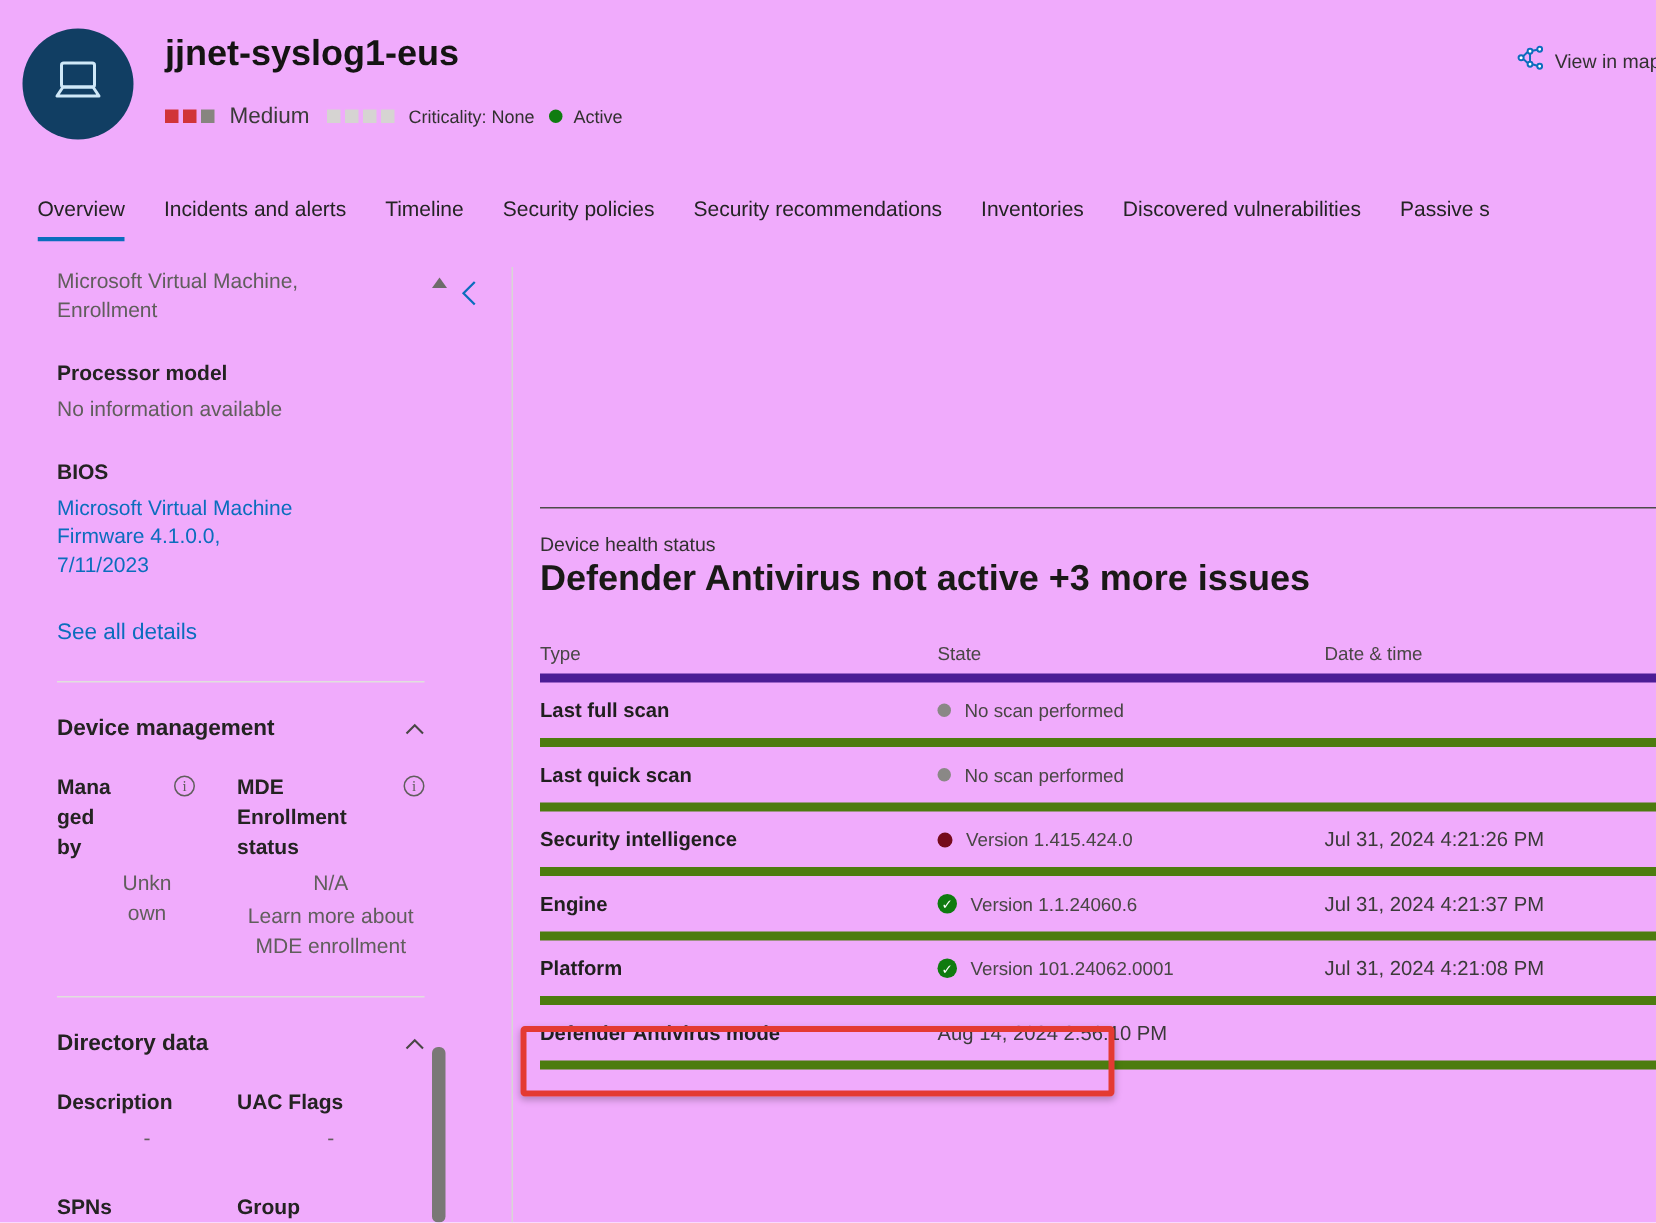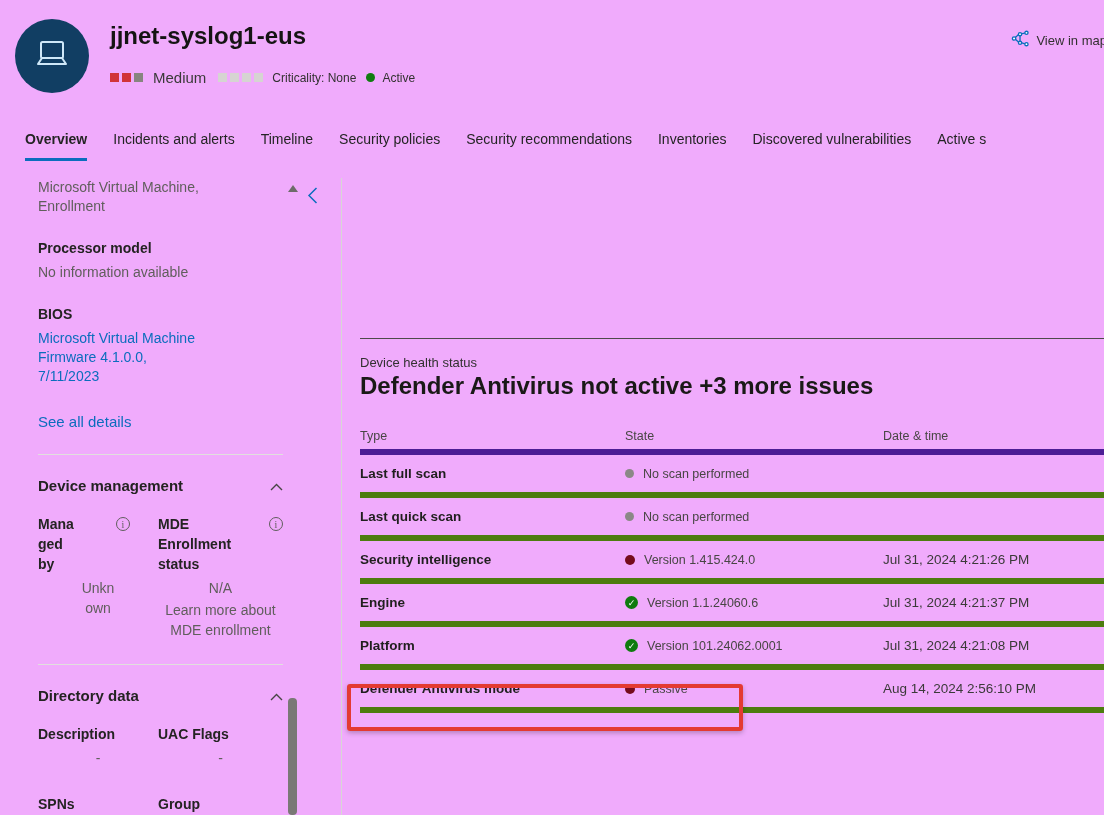--- a/index.html
+++ b/index.html
@@ -20,21 +20,21 @@
   .crit-label { font-size:12px; color:#323130; margin:0 10px 0 6px; }
   .dot-green { width:9px; height:9px; border-radius:50%; background:#107c10; margin-right:7px; }
   .active-label { font-size:12px; color:#323130; }
   .view-map { position:absolute; top:30px; right:-3px; display:flex; align-items:center; gap:6px;
     font-size:13px; color:#323130; cursor:default; white-space:nowrap; }
 
   
   .tabs { position:absolute; left:25px; top:131px; display:flex; gap:26px; font-size:14px;
     color:#242424; white-space:nowrap; width:1090px; overflow:hidden; }
   .tab { padding-bottom:11px; border-bottom:3px solid transparent; cursor:pointer; }
-  .tab.active { font-weight:bold; border-bottom-color:#0b6dbd; }
+  .tab.active { font-weight:normal; border-bottom-color:#0b6dbd; }
 
   
   .sidebar { position:absolute; left:0; top:170px; width:300px; height:645px; padding-left:38px; padding-right:17px; }
   .pre { white-space:pre-line; }
   .muted { color:#605e5c; font-size:14px; line-height:19px; }
   .side-top { margin-top:8px; }
   .prop-label { margin-top:24px; font-weight:bold; color:#242322; font-size:14px; }
   .prop-value { margin-top:7px; color:#605e5c; font-size:14px; line-height:19px; }
   .link { color:#0b6dbd; cursor:pointer; }
   .bios-link { margin-top:7px; font-size:14px; line-height:19px; }
@@ -129,21 +129,21 @@
   </div>
 
   <div class="tabs">
       <div class="tab active">Overview</div>
       <div class="tab">Incidents and alerts</div>
       <div class="tab">Timeline</div>
       <div class="tab">Security policies</div>
       <div class="tab">Security recommendations</div>
       <div class="tab">Inventories</div>
       <div class="tab">Discovered vulnerabilities</div>
-      <div class="tab">Active s</div>
+      <div class="tab">Passive s</div>
     </div>
 
   <div class="sidebar">
     <div class="muted pre side-top">Microsoft Virtual Machine,
 Enrollment</div>
 
     <div class="prop-label">Processor model</div>
     <div class="prop-value">No information available</div>
 
     <div class="prop-label">BIOS</div>
@@ -278,24 +278,20 @@
           <div class="t-row">
       <div class="c-type">Platform</div>
       <div class="c-state">
         <span class="state-icon green-check"></span>
         <span>Version 101.24062.0001</span>
       </div>
       <div class="c-date">Jul 31, 2024 4:21:08 PM</div>
     </div>
           <div class="t-row">
       <div class="c-type">Defender Antivirus mode</div>
-      <div class="c-state">
-        <span class="state-icon red-dot"></span>
-        <span>Passive</span>
-      </div>
       <div class="c-date">Aug 14, 2024 2:56:10 PM</div>
     </div>
         </div>
     </div>
   </div>
 
   <div class="annotation"></div>
 
 </div>
 

